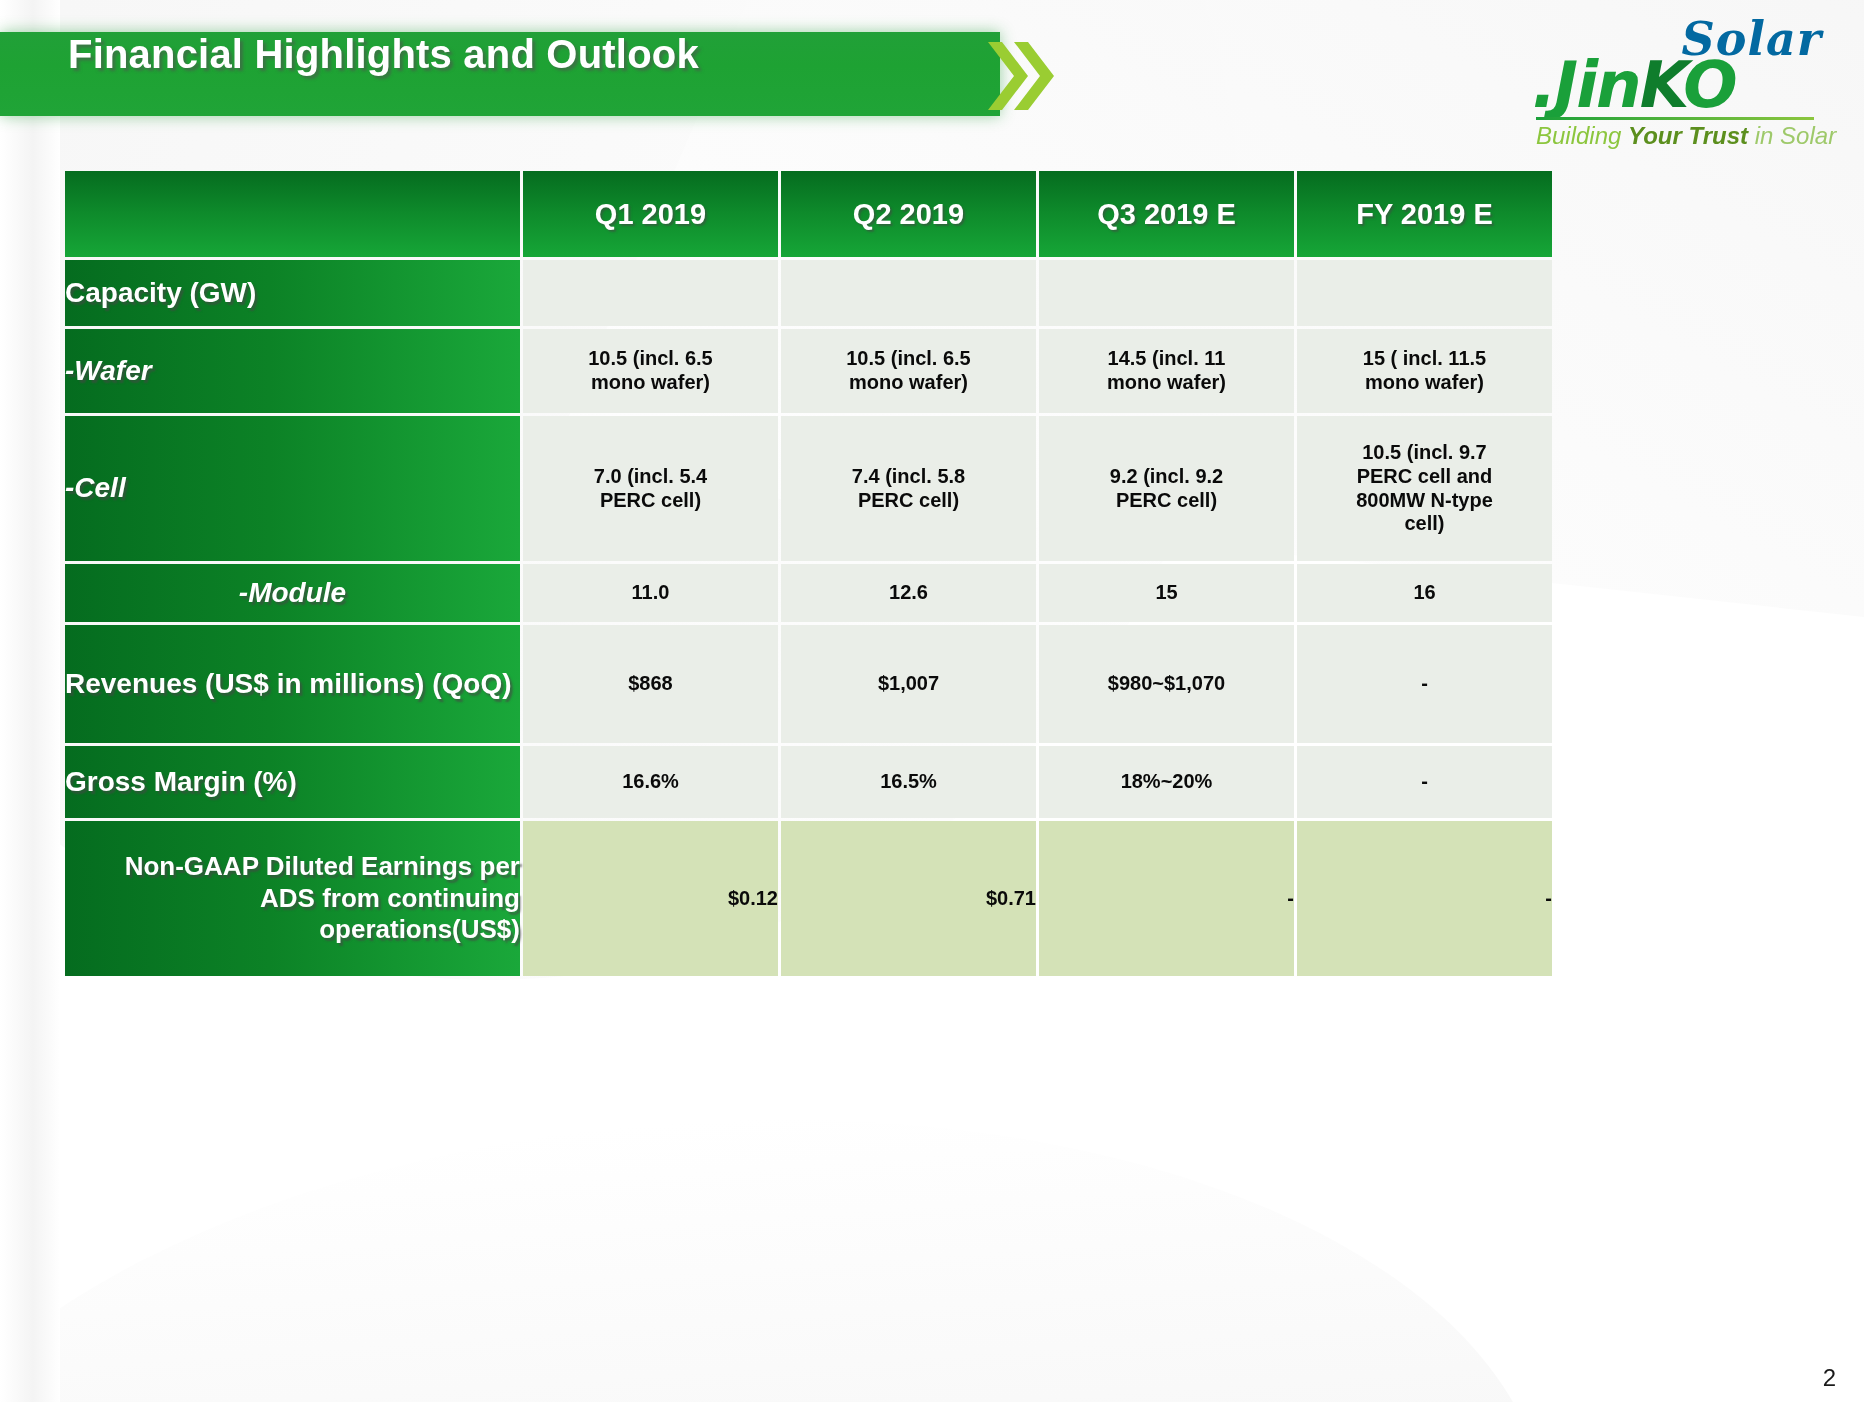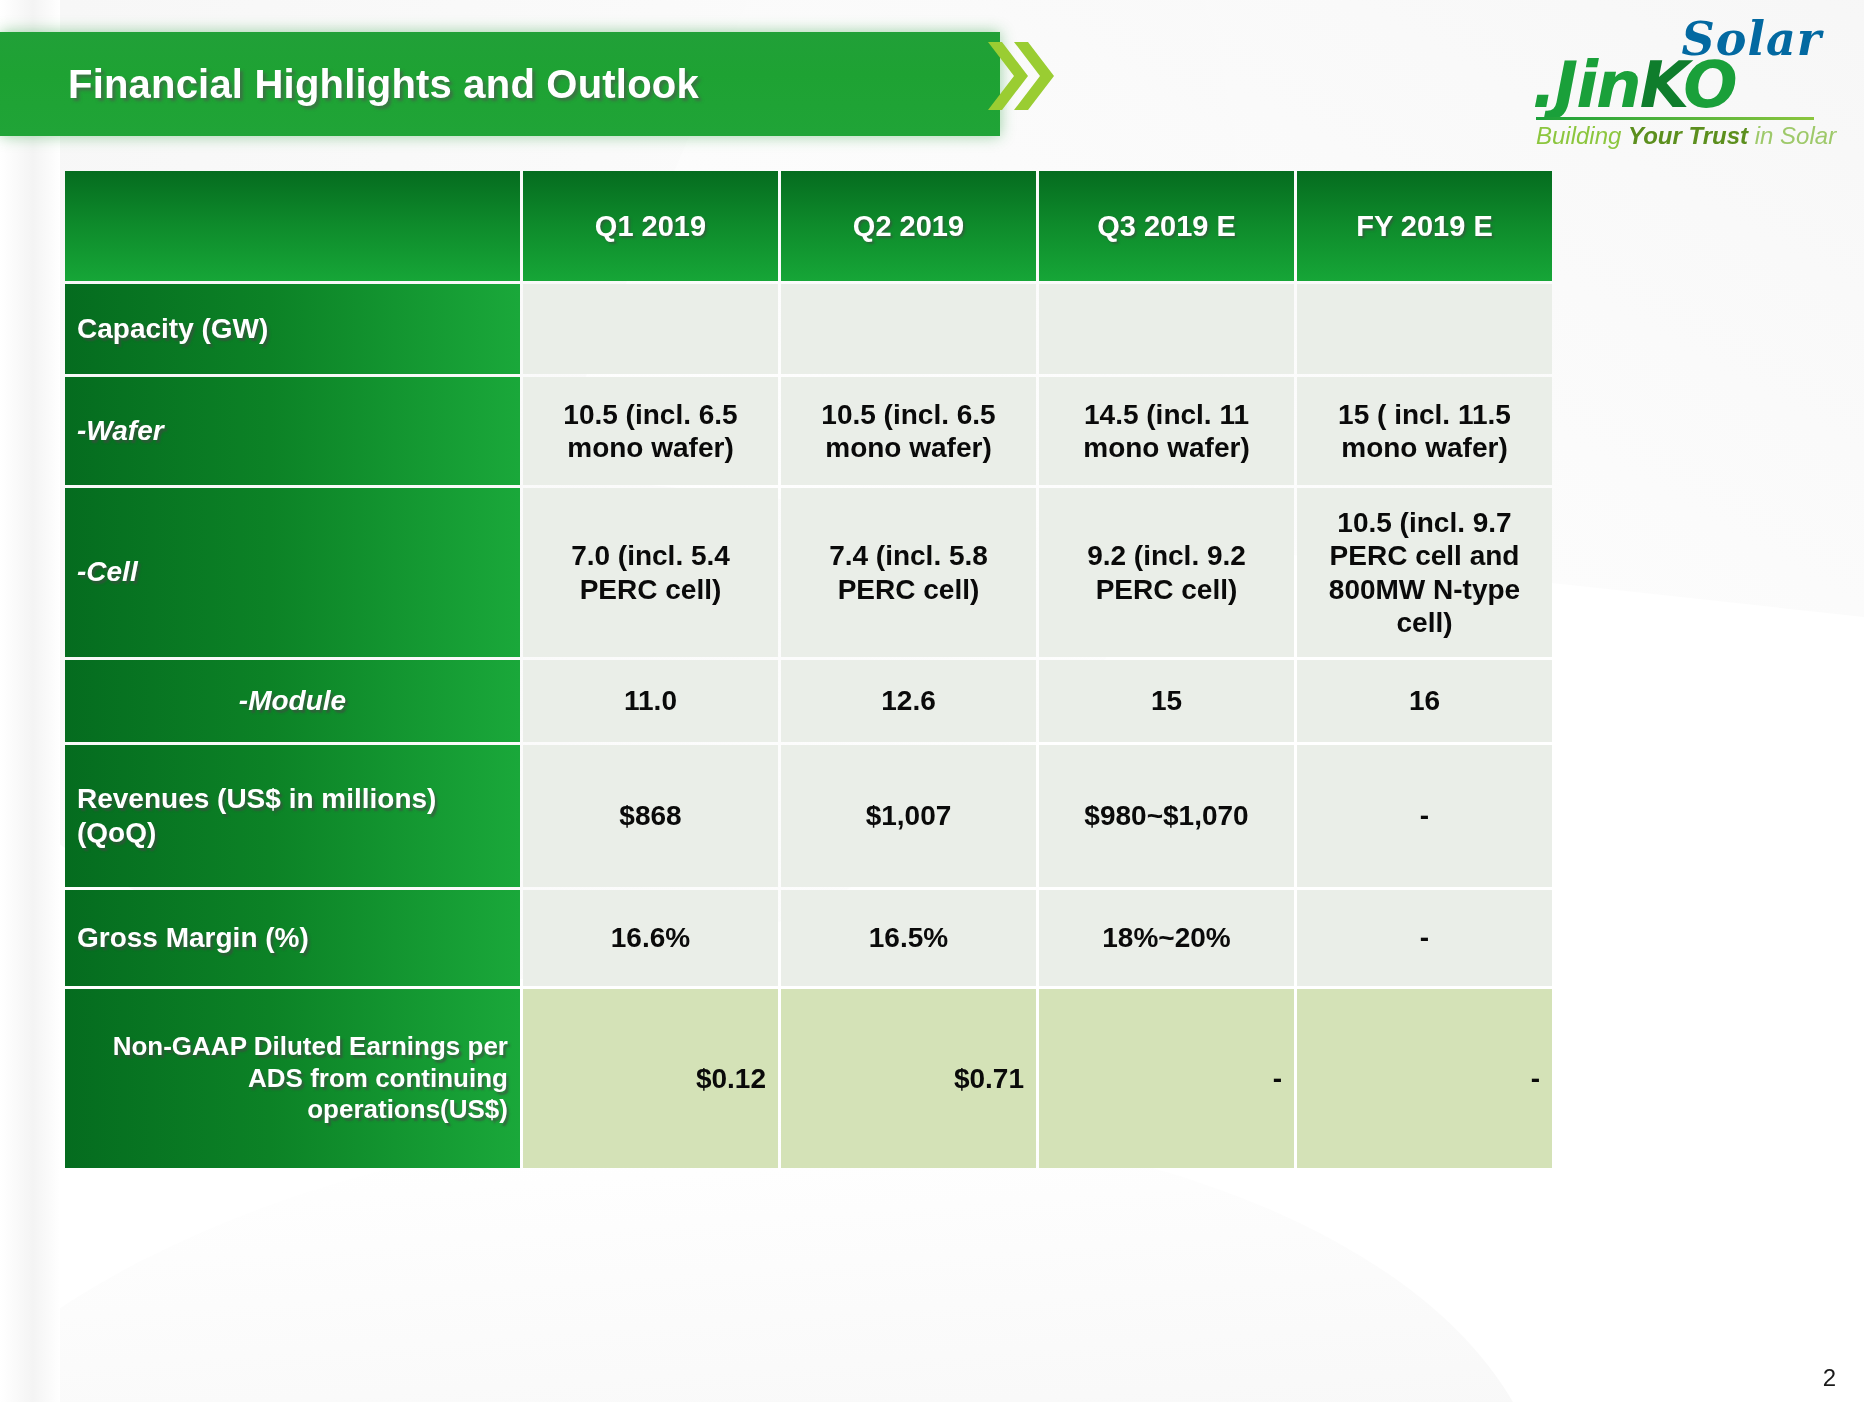--- a/index.html
+++ b/index.html
@@ -45,25 +45,24 @@
   .swoosh-d {
     position: absolute;
     left: 0; top: 0; width: 60px; height: 1402px;
     background: linear-gradient(90deg, #ffffff 0%, #f4f4f4 55%, #ffffff 100%);
   }
 
   
   .title-bar {
     position: absolute;
     left: 0; top: 32px;
-    width: 1000px; height: 104px;
+    width: 1000px; height: 84px;
     background: linear-gradient(180deg, #21a038 0%, #1ea233 40%, #20a437 100%);
     box-shadow: 0 0 14px rgba(34,160,55,.45);
     display: flex;
-    align-items: center;
   }
   .title-text {
     color: #ffffff;
     font-size: 40px;
     font-weight: bold;
     letter-spacing: .2px;
     margin-left: 68px;
     text-shadow: 3px 3px 3px rgba(80,80,80,.55);
     white-space: nowrap;
   }
@@ -126,21 +125,21 @@
   
   table.fin {
     position: absolute;
     left: 62px; top: 168px;
     width: 1478px;
     border-collapse: separate;
     border-spacing: 3px;
     table-layout: fixed;
   }
   table.fin th, table.fin td {
-    padding: 12px;
+    padding: 0;
     margin: 0;
   }
   col.c-label { width: 455px; }
   col.c-data  { width: 255px; }
 
   thead th {
     height: 86px;
     background: linear-gradient(180deg, #056c1f 0%, #0e8a2b 48%, #16a637 100%);
     color: #ffffff;
     font-size: 29px;
@@ -161,21 +160,21 @@
     padding-left: 16px;
     text-shadow: 2.5px 2.5px 2px rgba(70,70,70,.6);
     line-height: 1.22;
   }
   td.rowlabel.ital { font-style: italic; }
   td.rowlabel.small { font-size: 26px; }
 
   td.val {
     background: #eaeee8;
     color: #0a0a0a;
-    font-size: 28px;
+    font-size: 20px;
     font-weight: bold;
     text-align: center;
     vertical-align: middle;
     line-height: 1.18;
   }
   td.val.hl { background: #d4e2b7; }
   td.blank { background: #eaeee8; }
 
   tr.r-capacity td { height: 66px; }
   tr.r-wafer td    { height: 84px; }

